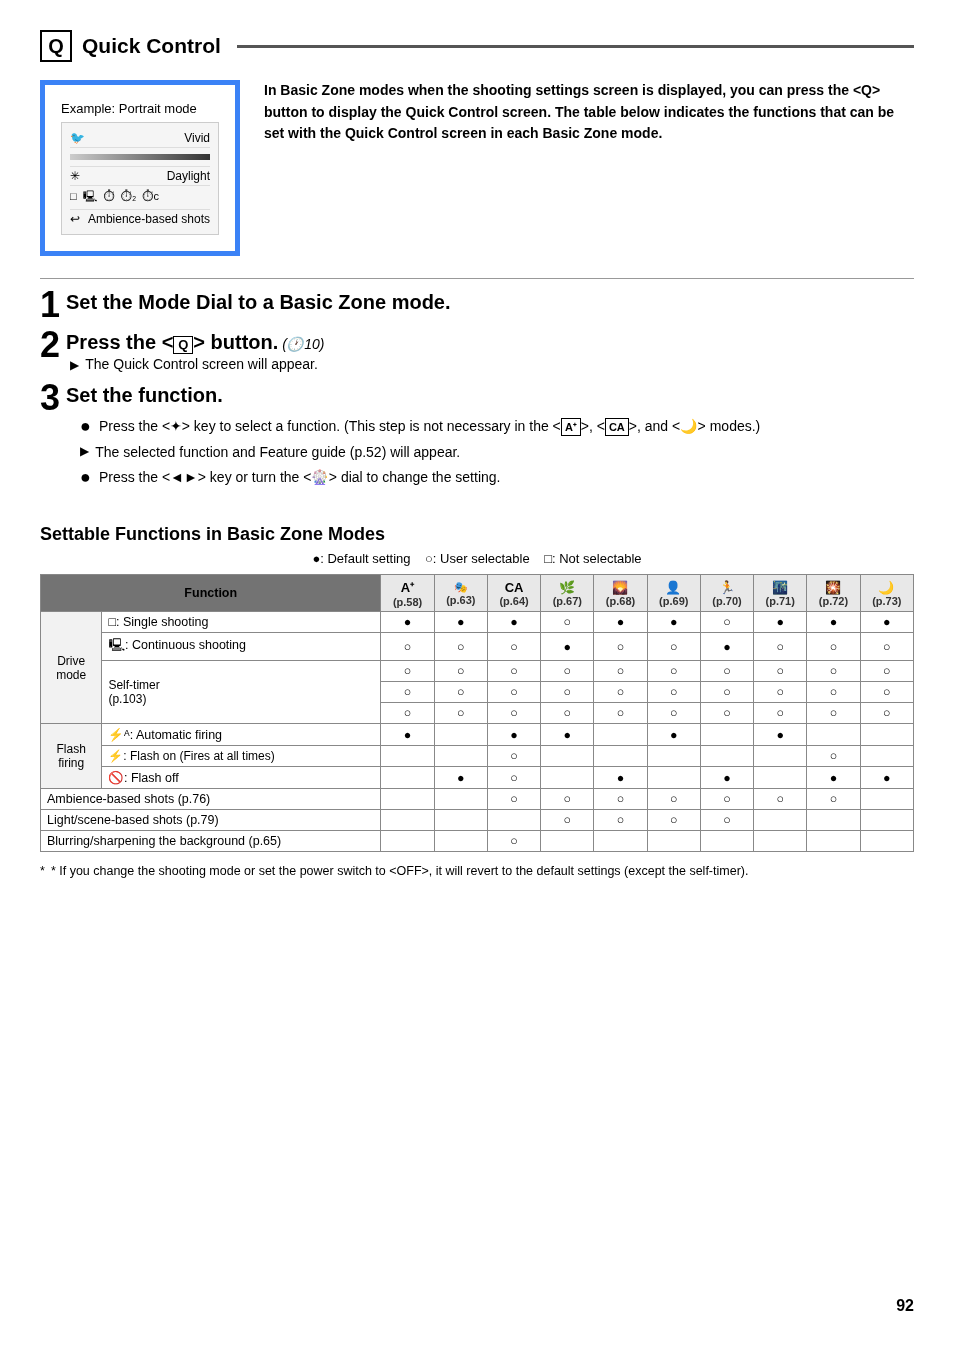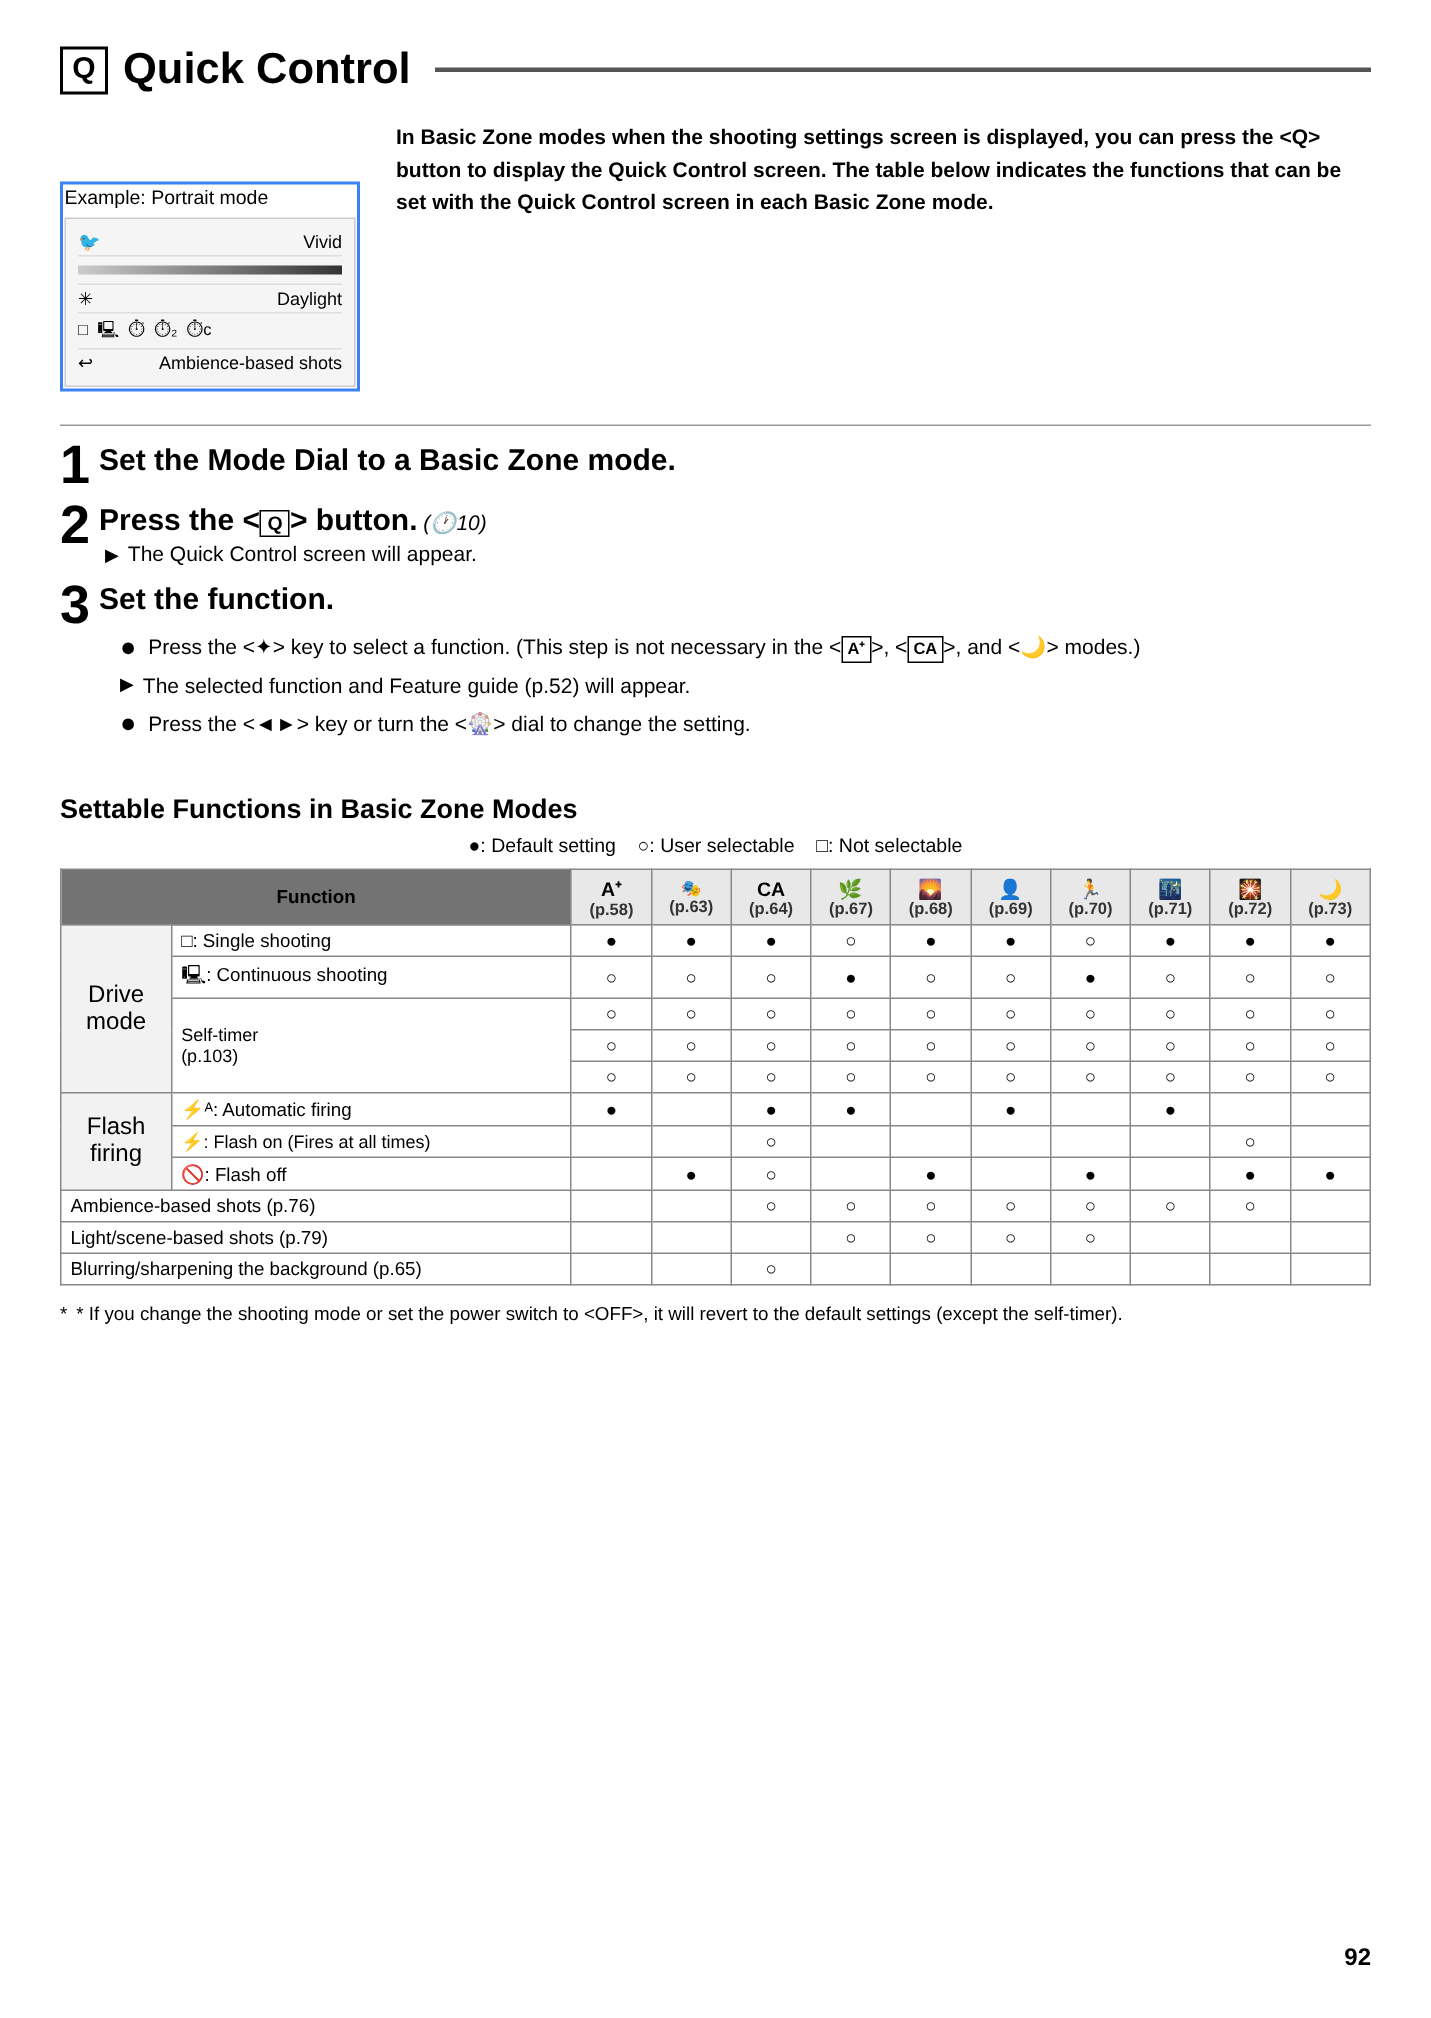--- a/index.html
+++ b/index.html
@@ -22,39 +22,38 @@
       align-items: center;
       justify-content: center;
       border: 2px solid #000;
       width: 32px;
       height: 32px;
       font-size: 20px;
       font-weight: bold;
       margin-right: 10px;
     }
     .title-text {
-      font-size: 29px;
+      font-size: 21px;
       font-weight: bold;
     }
     .title-rule {
       flex: 1;
       height: 3px;
       background: #555;
       margin-left: 16px;
     }
     .intro-section {
       display: flex;
       gap: 24px;
       margin-bottom: 22px;
     }
     .example-box {
-      border: 2px solid #3b82f6;
-      padding: 1px;
+      border: 5px solid #3b82f6;
+      padding: 16px;
       min-width: 200px;
-      margin-top: 40px;
     }
     .example-label {
       font-size: 13px;
       margin-bottom: 6px;
     }
     .example-screen {
       background: #f5f5f5;
       border: 1px solid #ccc;
       padding: 6px 8px;
       font-size: 12px;
@@ -141,21 +140,21 @@
     }
     th, td {
       border: 1px solid #888;
       text-align: center;
       padding: 3px 4px;
       vertical-align: middle;
     }
     th { background: #e8e8e8; font-weight: bold; }
     .func-header { background: #737373; font-weight: bold; text-align: center; }
     .func-cell { text-align: left; padding-left: 6px; }
-    .row-header { background: #f2f2f2; font-size: 16px; text-align: center; }
+    .row-header { background: #f2f2f2; font-size: 12px; text-align: center; }
     .col-header-icon { font-size: 13px; }
     .col-header-page { font-size: 11px; color: #333; }
     .footnote {
       margin-top: 10px;
       font-size: 12.5px;
       line-height: 1.5;
       display: flex;
       gap: 6px;
     }
     .page-number {

